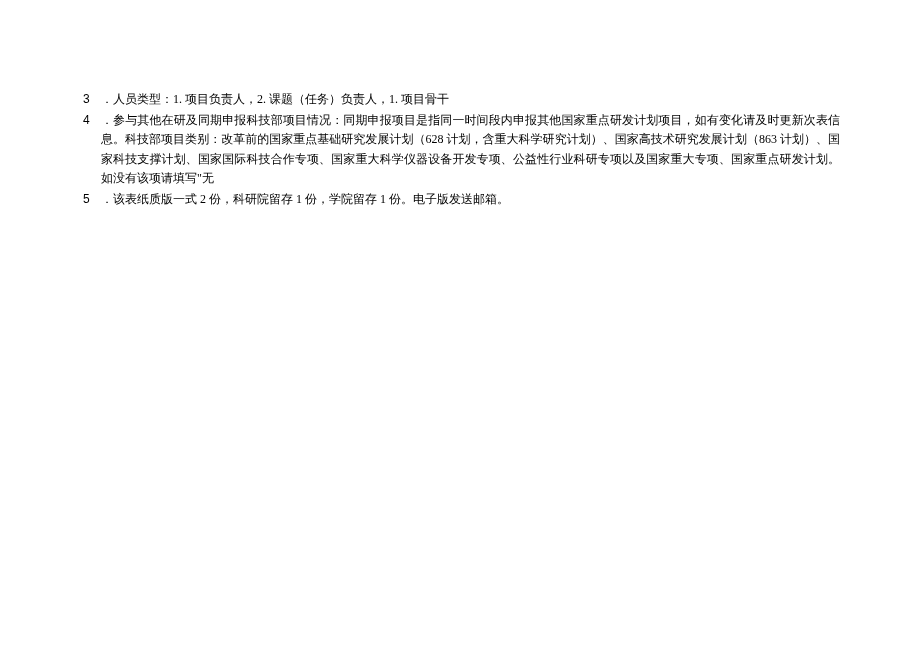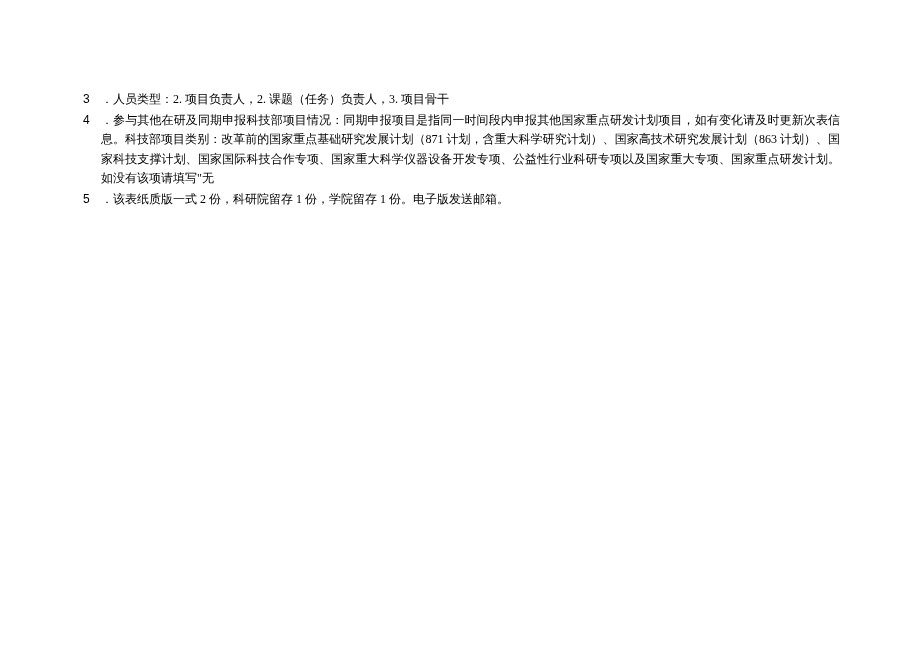--- a/index.html
+++ b/index.html
@@ -33,23 +33,23 @@
     .list-text {
       flex: 1;
     }
   </style>
 </head>
 <body>
 
 <div class="content">
   <div class="list-item">
     <span class="list-number">3</span>
-    <span class="list-text">．人员类型：2. 项目负责人，2. 课题（任务）负责人，3. 项目骨干</span>
+    <span class="list-text">．人员类型：1. 项目负责人，2. 课题（任务）负责人，1. 项目骨干</span>
   </div>
   <div class="list-item">
     <span class="list-number">4</span>
-    <span class="list-text">．参与其他在研及同期申报科技部项目情况：同期申报项目是指同一时间段内申报其他国家重点研发计划项目，如有变化请及时更新次表信息。科技部项目类别：改革前的国家重点基础研究发展计划（871 计划，含重大科学研究计划）、国家高技术研究发展计划（863 计划）、国家科技支撑计划、国家国际科技合作专项、国家重大科学仪器设备开发专项、公益性行业科研专项以及国家重大专项、国家重点研发计划。如没有该项请填写"无</span>
+    <span class="list-text">．参与其他在研及同期申报科技部项目情况：同期申报项目是指同一时间段内申报其他国家重点研发计划项目，如有变化请及时更新次表信息。科技部项目类别：改革前的国家重点基础研究发展计划（628 计划，含重大科学研究计划）、国家高技术研究发展计划（863 计划）、国家科技支撑计划、国家国际科技合作专项、国家重大科学仪器设备开发专项、公益性行业科研专项以及国家重大专项、国家重点研发计划。如没有该项请填写"无</span>
   </div>
   <div class="list-item">
     <span class="list-number">5</span>
     <span class="list-text">．该表纸质版一式 2 份，科研院留存 1 份，学院留存 1 份。电子版发送邮箱。</span>
   </div>
 </div>
 
 </body></html>

